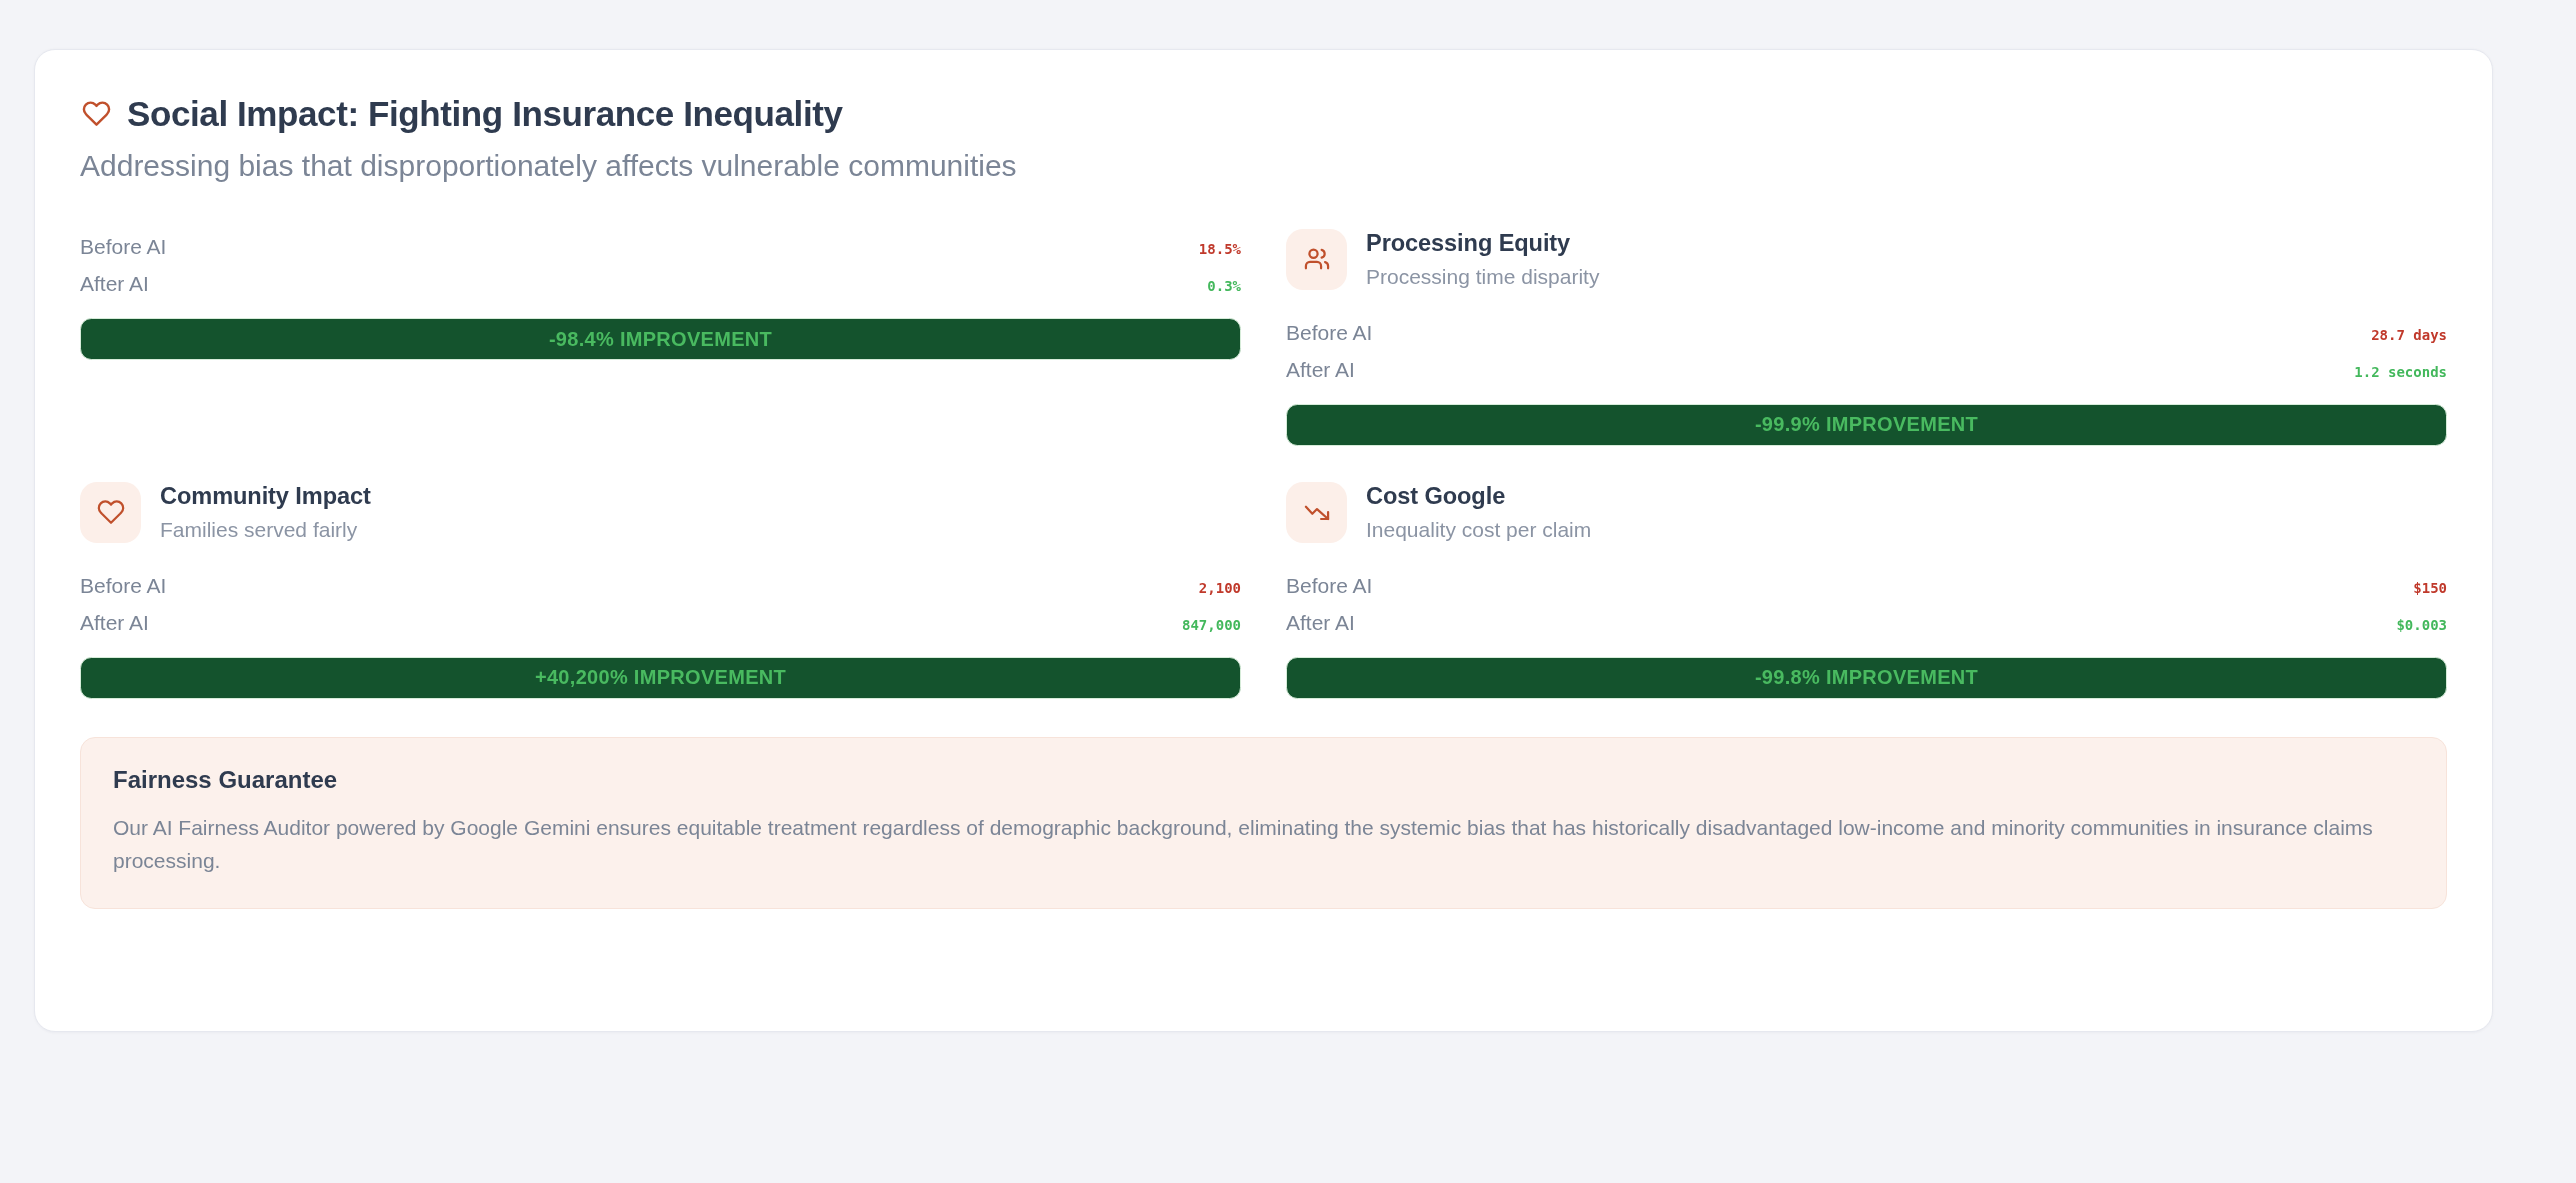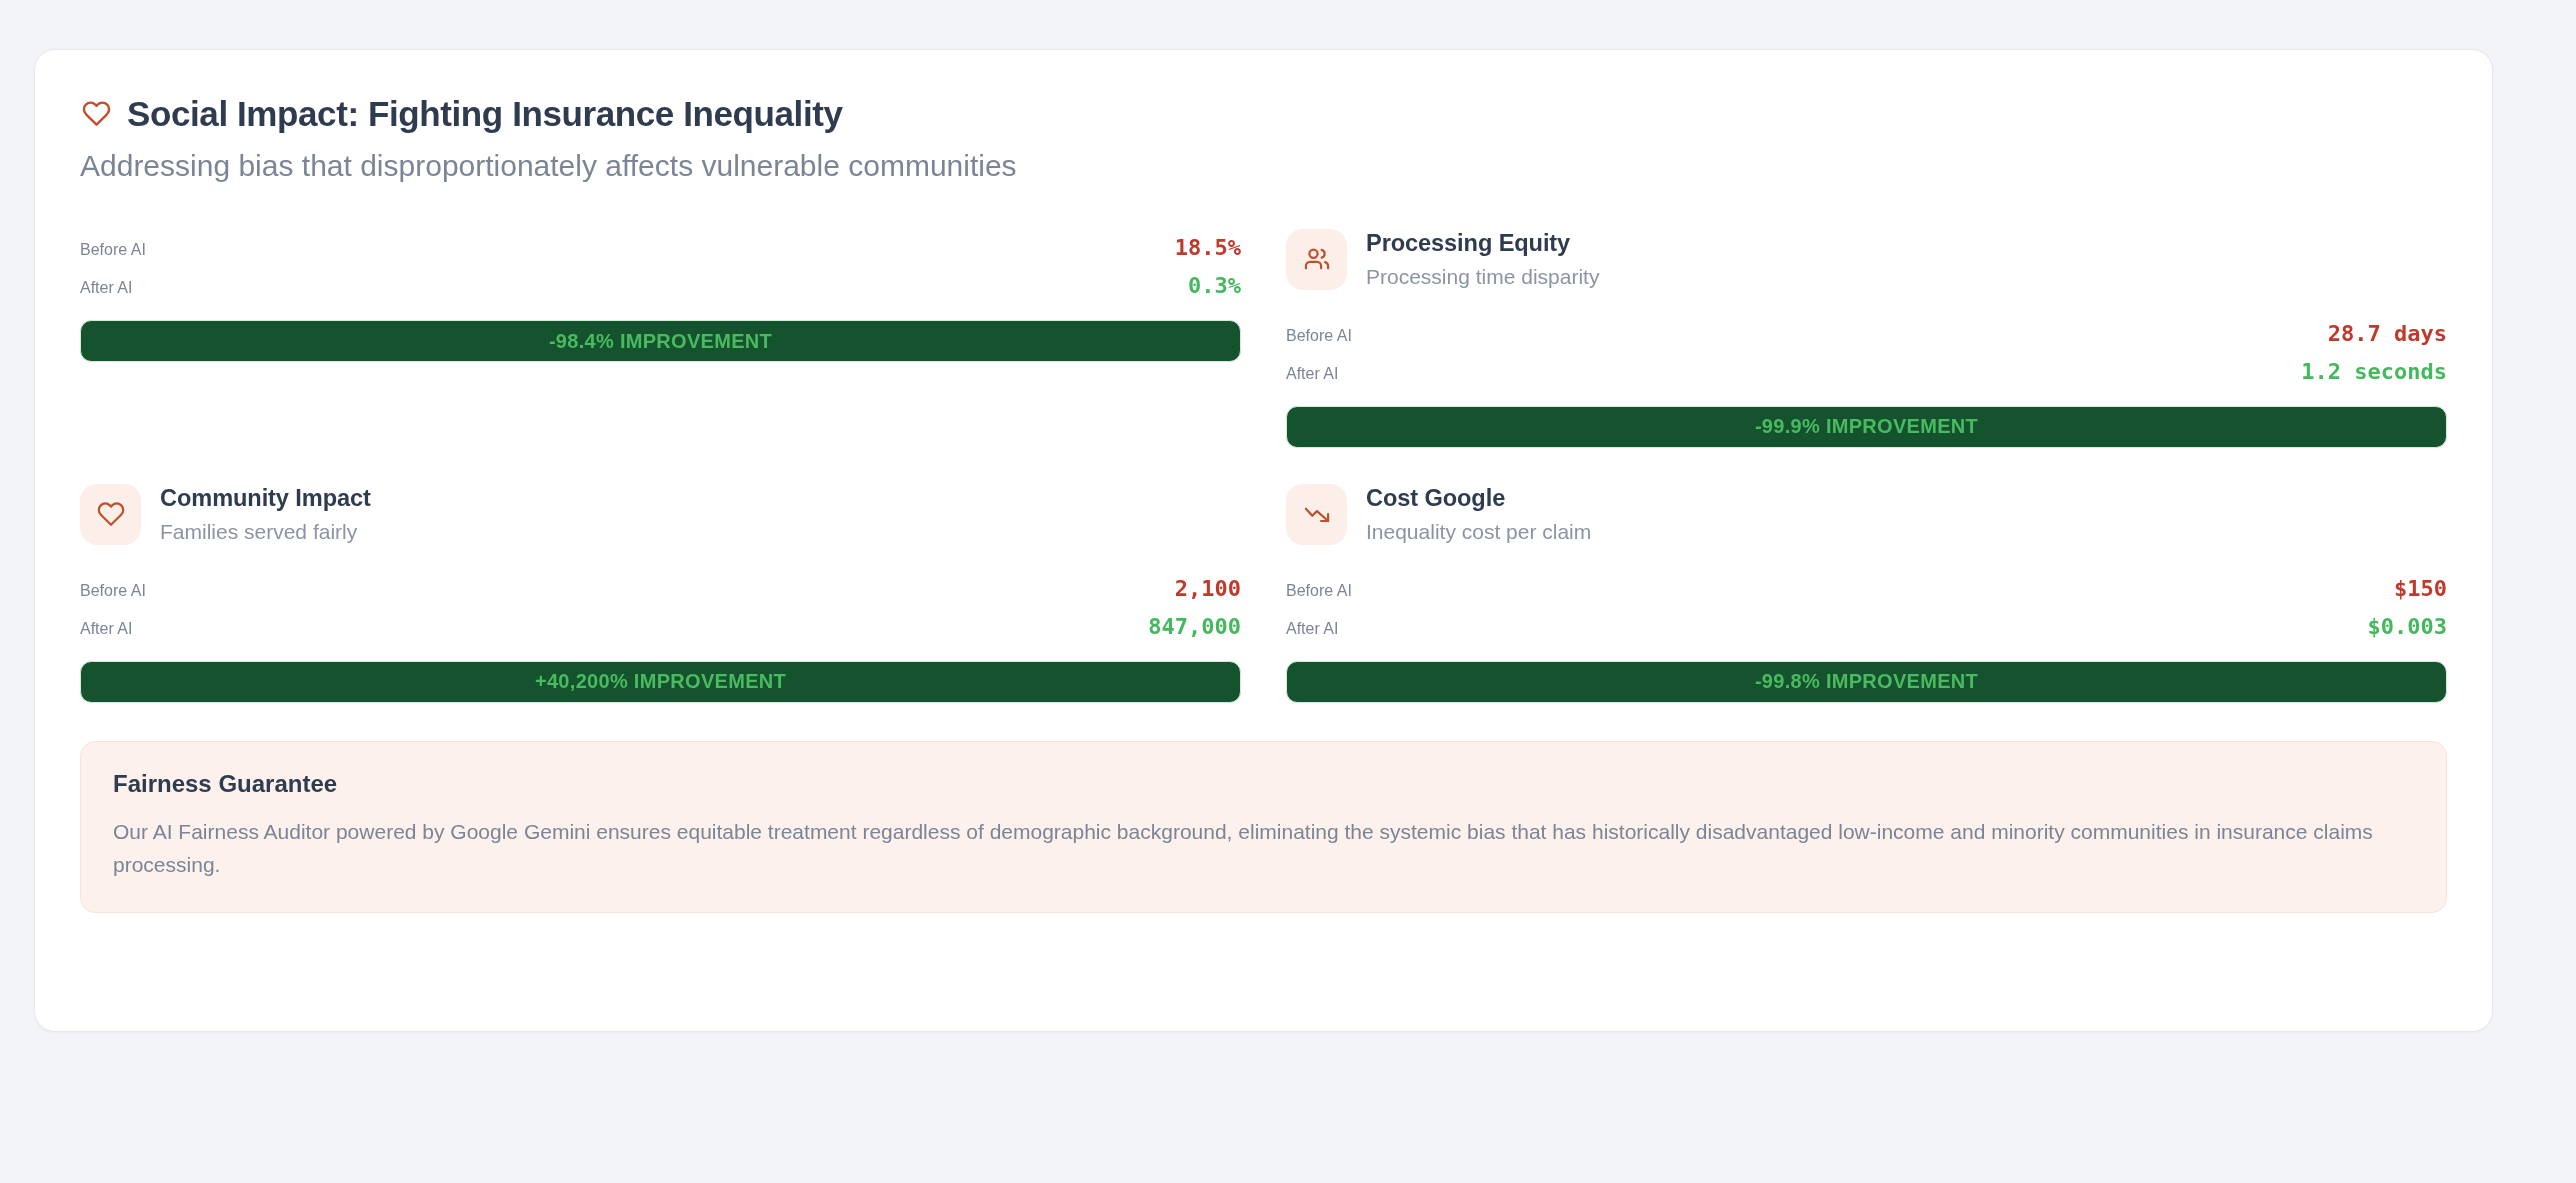--- a/index.html
+++ b/index.html
@@ -106,26 +106,26 @@
     line-height: 1.2;
   }
 
   .stat-row {
     display: flex;
     align-items: baseline;
     justify-content: space-between;
     padding: 6.6px 0;
   }
   .stat-label {
-    font-size: 16px;
+    font-size: 21px;
     color: #7b8596;
   }
   .stat-value {
     font-family: "DejaVu Sans Mono", "Liberation Mono", monospace;
-    font-size: 22px;
+    font-size: 14px;
     font-weight: 700;
     white-space: nowrap;
   }
   .stat-value.before { color: #c0392b; }
   .stat-value.after  { color: #43b85c; }
 
   .improvement-pill {
     margin-top: 15px;
     background: #14532d;
     border: 0.9px solid #d6ecd9;

